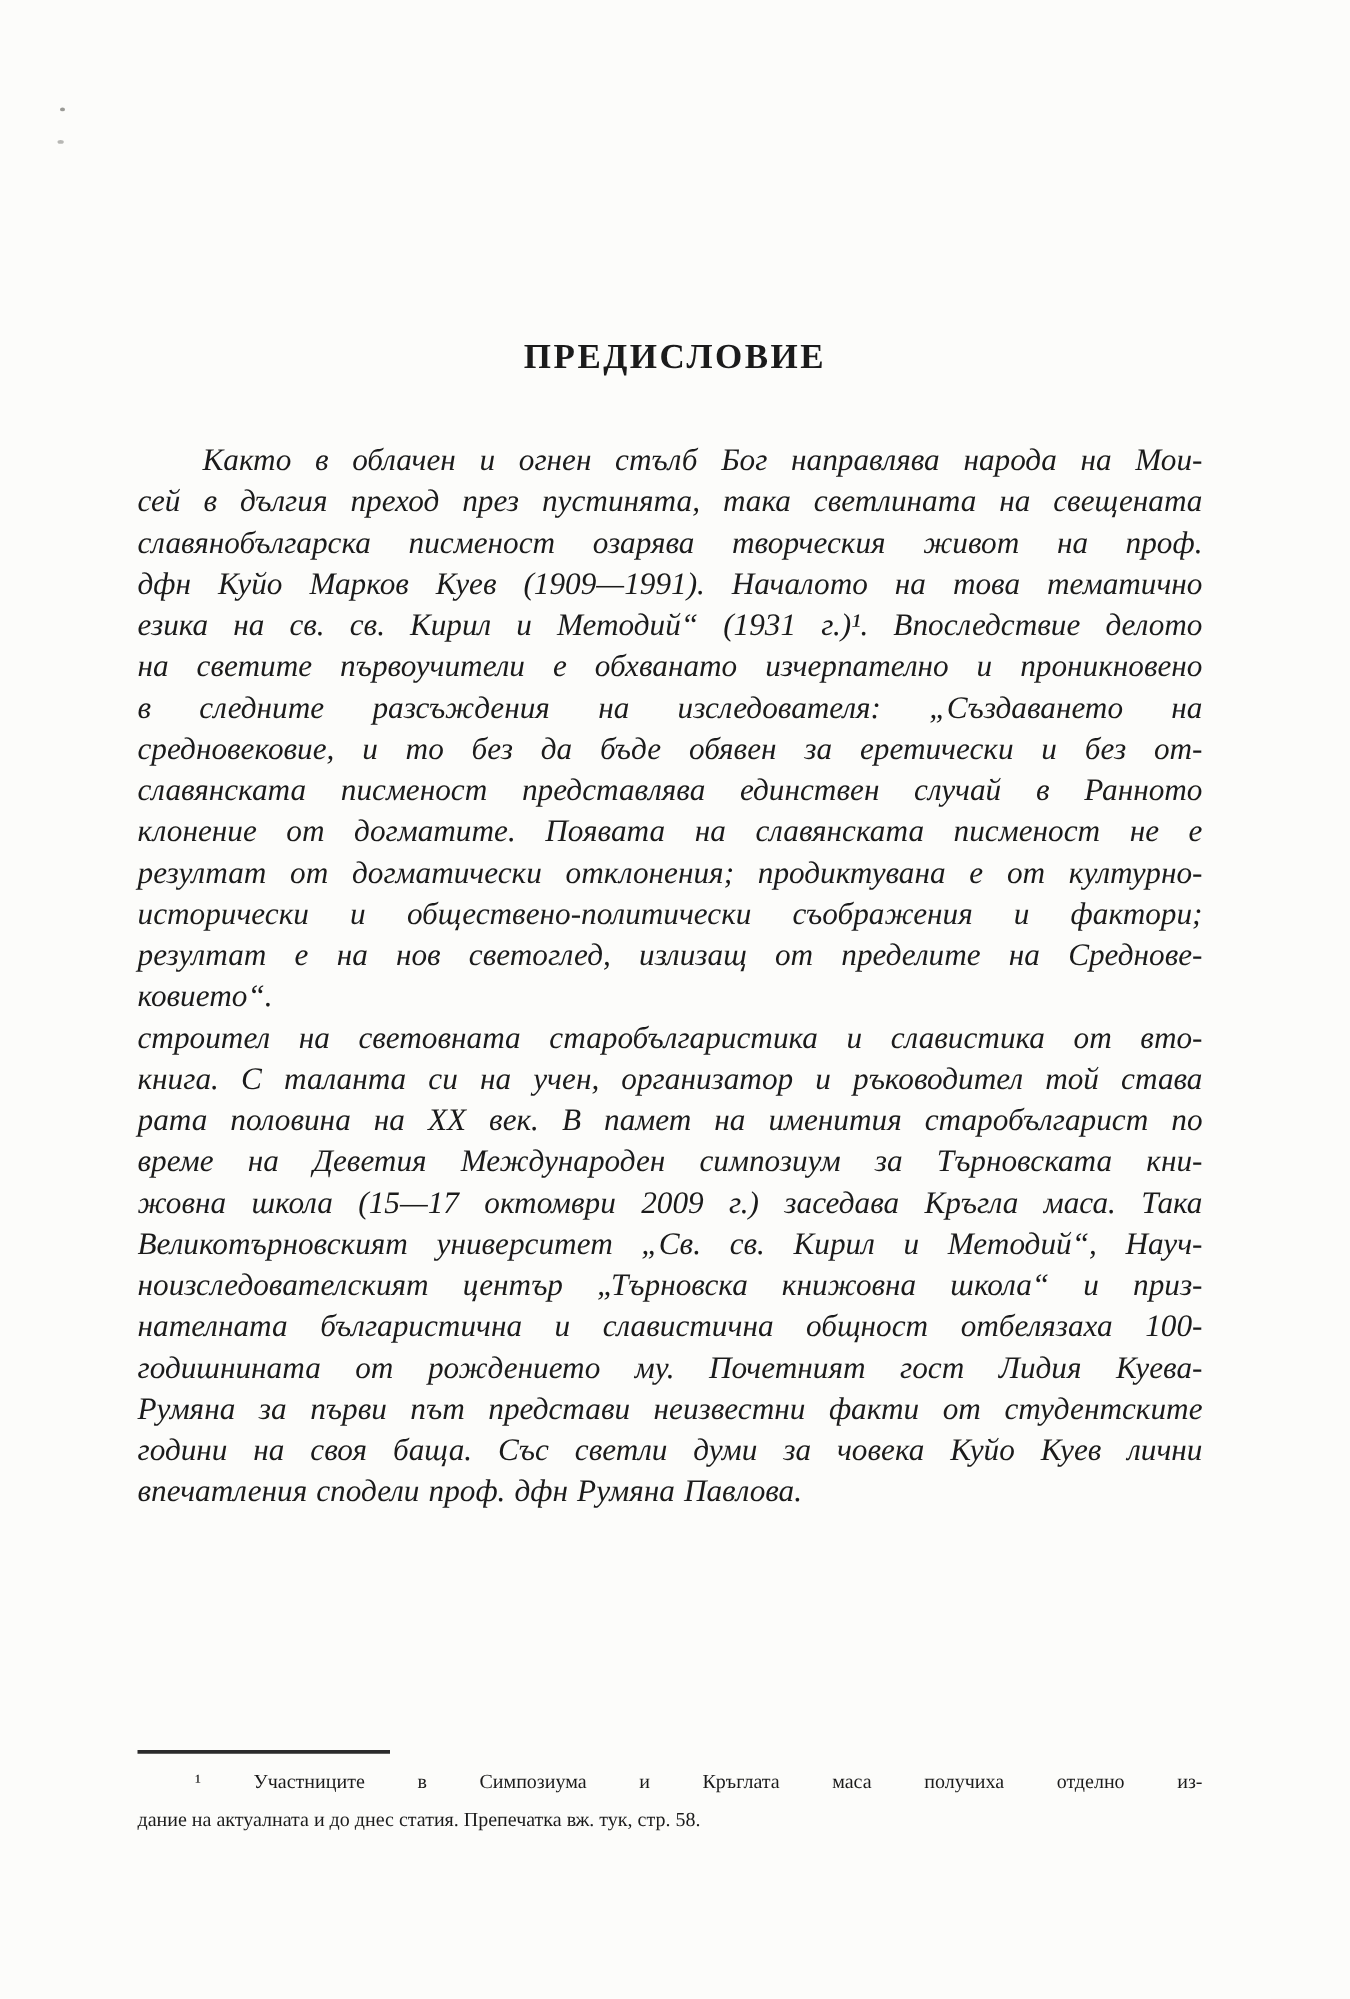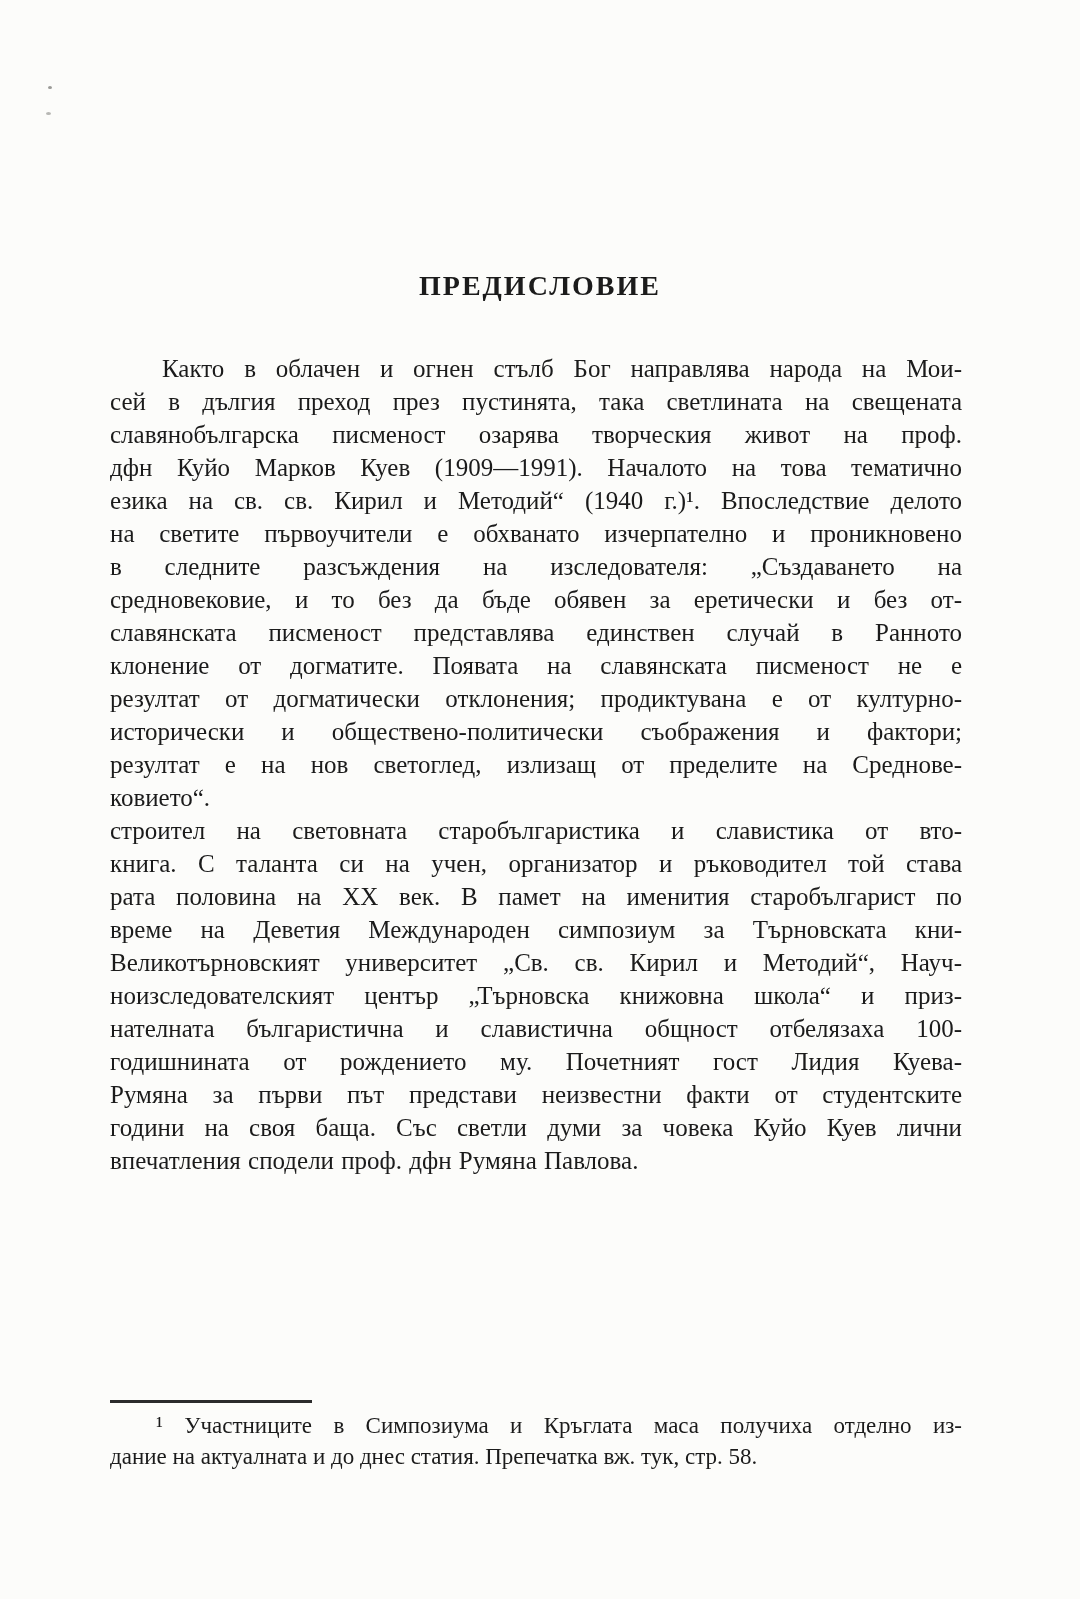--- a/index.html
+++ b/index.html
@@ -28,38 +28,39 @@
     top: 352px;
     left: 110px;
     width: 852px;
   }
   .line {
     font-size: 25px;
     line-height: 33px;
     text-align: justify;
     text-align-last: justify;
     word-spacing: 1px;
+    font-style: italic;
   }
   .line.first { text-indent: 52px; }
   .line.last  { text-align-last: left; }
   .footnote-rule {
     position: absolute;
     left: 110px;
     top: 1400px;
     width: 202px;
     border-top: 3px solid #2b2b2b;
   }
   .footnote-block {
     position: absolute;
     left: 110px;
     top: 1410px;
     width: 852px;
   }
   .fline {
-    font-size: 23px;
+    font-size: 16px;
     line-height: 31px;
     text-align: justify;
     text-align-last: justify;
   }
   .fline.first { text-indent: 46px; }
   .fline.last  { text-align-last: left; }
   .speck {
     position: absolute;
     background: #9a9a96;
     border-radius: 50%;
@@ -75,35 +76,36 @@
   <span class="speck speck-1"></span>
   <span class="speck speck-2"></span>
 
   <h1 class="title">ПРЕДИСЛОВИЕ</h1>
 
   <div class="body-block">
     <div class="line first">Както в облачен и огнен стълб Бог направлява народа на Мои-</div>
     <div class="line">сей в дългия преход през пустинята, така светлината на свещената</div>
     <div class="line">славянобългарска писменост озарява творческия живот на проф.</div>
     <div class="line">дфн Куйо Марков Куев (1909—1991). Началото на това тематично</div>
-    <div class="line">езика на св. св. Кирил и Методий“ (1940 г.)¹. Впоследствие делото</div>
+    <div class="line">езика на св. св. Кирил и Методий“ (1931 г.)¹. Впоследствие делото</div>
     <div class="line">на светите първоучители е обхванато изчерпателно и проникновено</div>
     <div class="line">в следните разсъждения на изследователя: „Създаването на</div>
     <div class="line">средновековие, и то без да бъде обявен за еретически и без от-</div>
     <div class="line">славянската писменост представлява единствен случай в Ранното</div>
     <div class="line">клонение от догматите. Появата на славянската писменост не е</div>
     <div class="line">резултат от догматически отклонения; продиктувана е от културно-</div>
     <div class="line">исторически и обществено-политически съображения и фактори;</div>
     <div class="line">резултат е на нов светоглед, излизащ от пределите на Среднове-</div>
     <div class="line last">ковието“.</div>
 
     <div class="line">строител на световната старобългаристика и славистика от вто-</div>
     <div class="line">книга. С таланта си на учен, организатор и ръководител той става</div>
     <div class="line">рата половина на XX век. В памет на именития старобългарист по</div>
     <div class="line">време на Деветия Международен симпозиум за Търновската кни-</div>
+    <div class="line">жовна школа (15—17 октомври 2009 г.) заседава Кръгла маса. Така</div>
     <div class="line">Великотърновският университет „Св. св. Кирил и Методий“, Науч-</div>
     <div class="line">ноизследователският център „Търновска книжовна школа“ и приз-</div>
     <div class="line">нателната българистична и славистична общност отбелязаха 100-</div>
     <div class="line">годишнината от рождението му. Почетният гост Лидия Куева-</div>
     <div class="line">Румяна за първи път представи неизвестни факти от студентските</div>
     <div class="line">години на своя баща. Със светли думи за човека Куйо Куев лични</div>
     <div class="line last">впечатления сподели проф. дфн Румяна Павлова.</div>
   </div>
 
   <div class="footnote-rule"></div>

